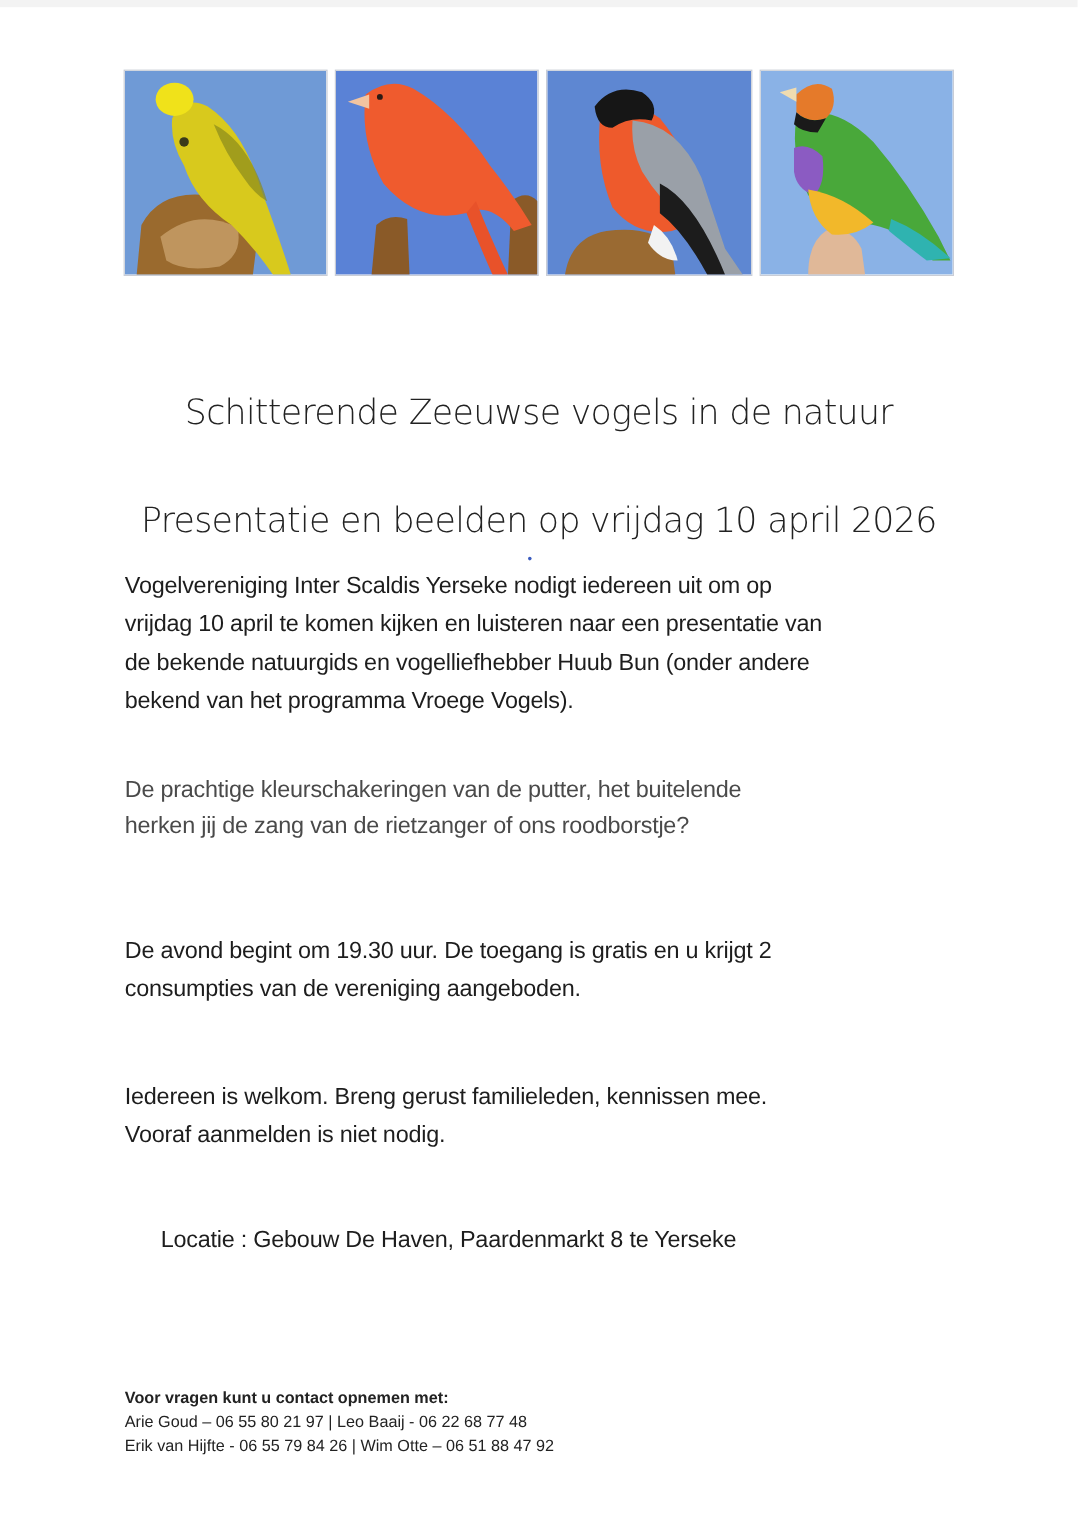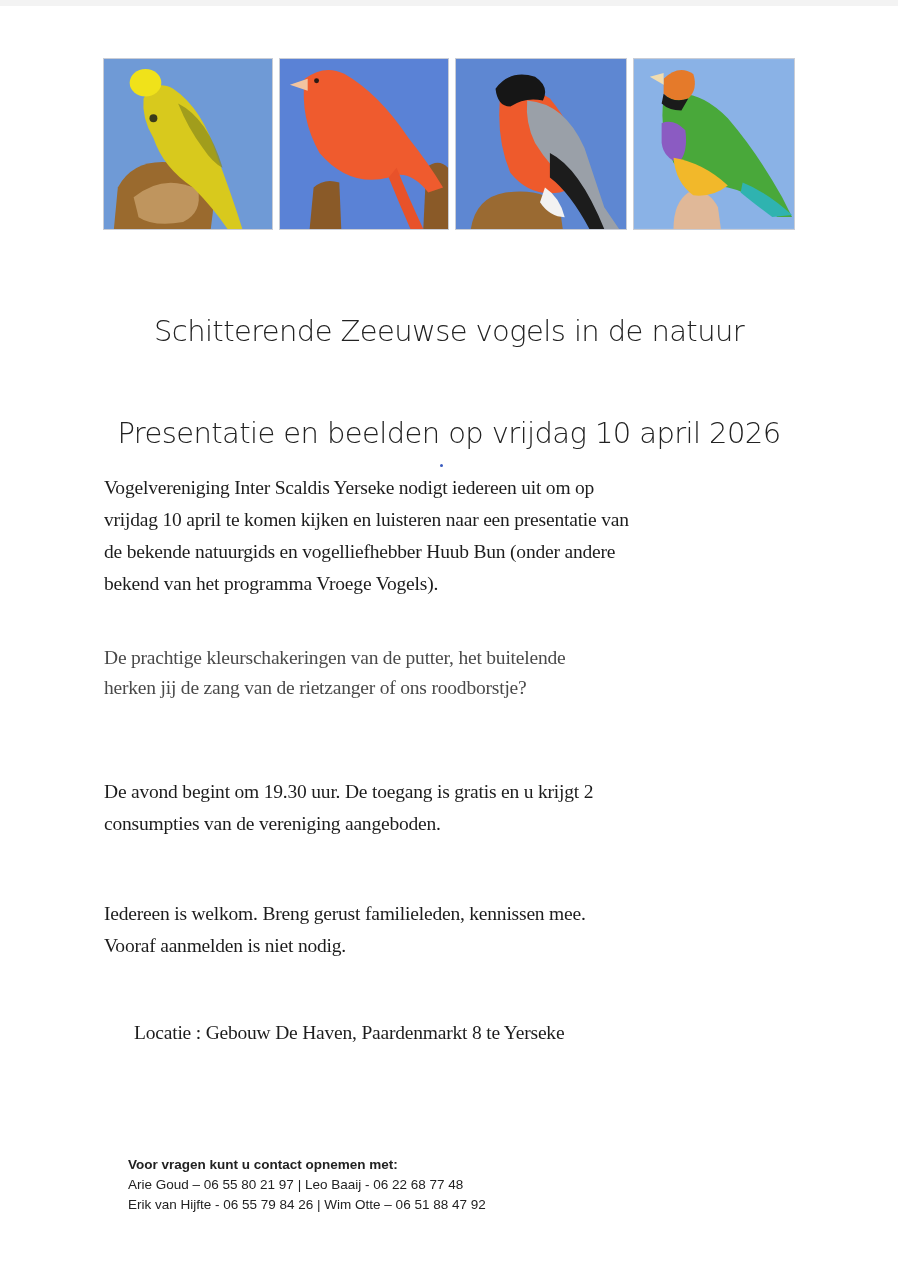--- a/index.html
+++ b/index.html
@@ -11,36 +11,36 @@
   .photos { position:absolute; left:103px; top:58px; width:698px; height:173px; display:flex; gap:6px; }
   .photo { position:relative; height:172px; overflow:hidden; border:1px solid #c9cdd6; box-sizing:border-box; }
   .photo svg { display:block; width:100%; height:100%; }
   .p1 { width:170px; } .p2 { width:170px; } .p3 { width:172px; } .p4 { width:162px; }
 
   .title {
     position:absolute; left:0; width:898px; text-align:center;
     font-family:"DejaVu Sans", sans-serif; font-weight:300; font-size:29px; color:#222;
     letter-spacing:-0.6px; line-height:46px;
   }
-  .t1 { top:308px; }
+  .t1 { top:320px; }
   .t2 { top:366px;margin-top:44px; }
   .dot { position:absolute; left:440px; top:464px; width:3px; height:3px; background:#3a5bbf; border-radius:50%; }
 
   .para { position:absolute; left:104px; width:700px; font-size:19.5px; line-height:32px; color:#1d1d1d; letter-spacing:-0.2px; }
-  .para span { display:block; white-space:nowrap;font-family:Liberation Serif, serif; }
+  .para span { display:block; white-space:nowrap; }
   .para.gray { color:#4a4a4a; line-height:30px; }
   .p-intro { top:472px; }
   .p-colors { top:643px; }
   .p-evening { top:776px; }
   .p-welcome { top:898px; }
   .p-location { top:1017px;margin-left:30px; }
 
   .contact { position:absolute; left:104px; top:1155px; font-size:13.5px; line-height:20px; color:#222; }
   .contact .head { font-weight:bold; }
-  .contact span { display:block; white-space:nowrap;margin-left:24px; }
+  .contact span { display:block; white-space:nowrap; }
 </style>
 </head>
 <body>
 
 <div class="topbar"></div>
 
 <div class="photos">
 
   <div class="photo p1">
     <svg viewBox="0 0 170 172">

